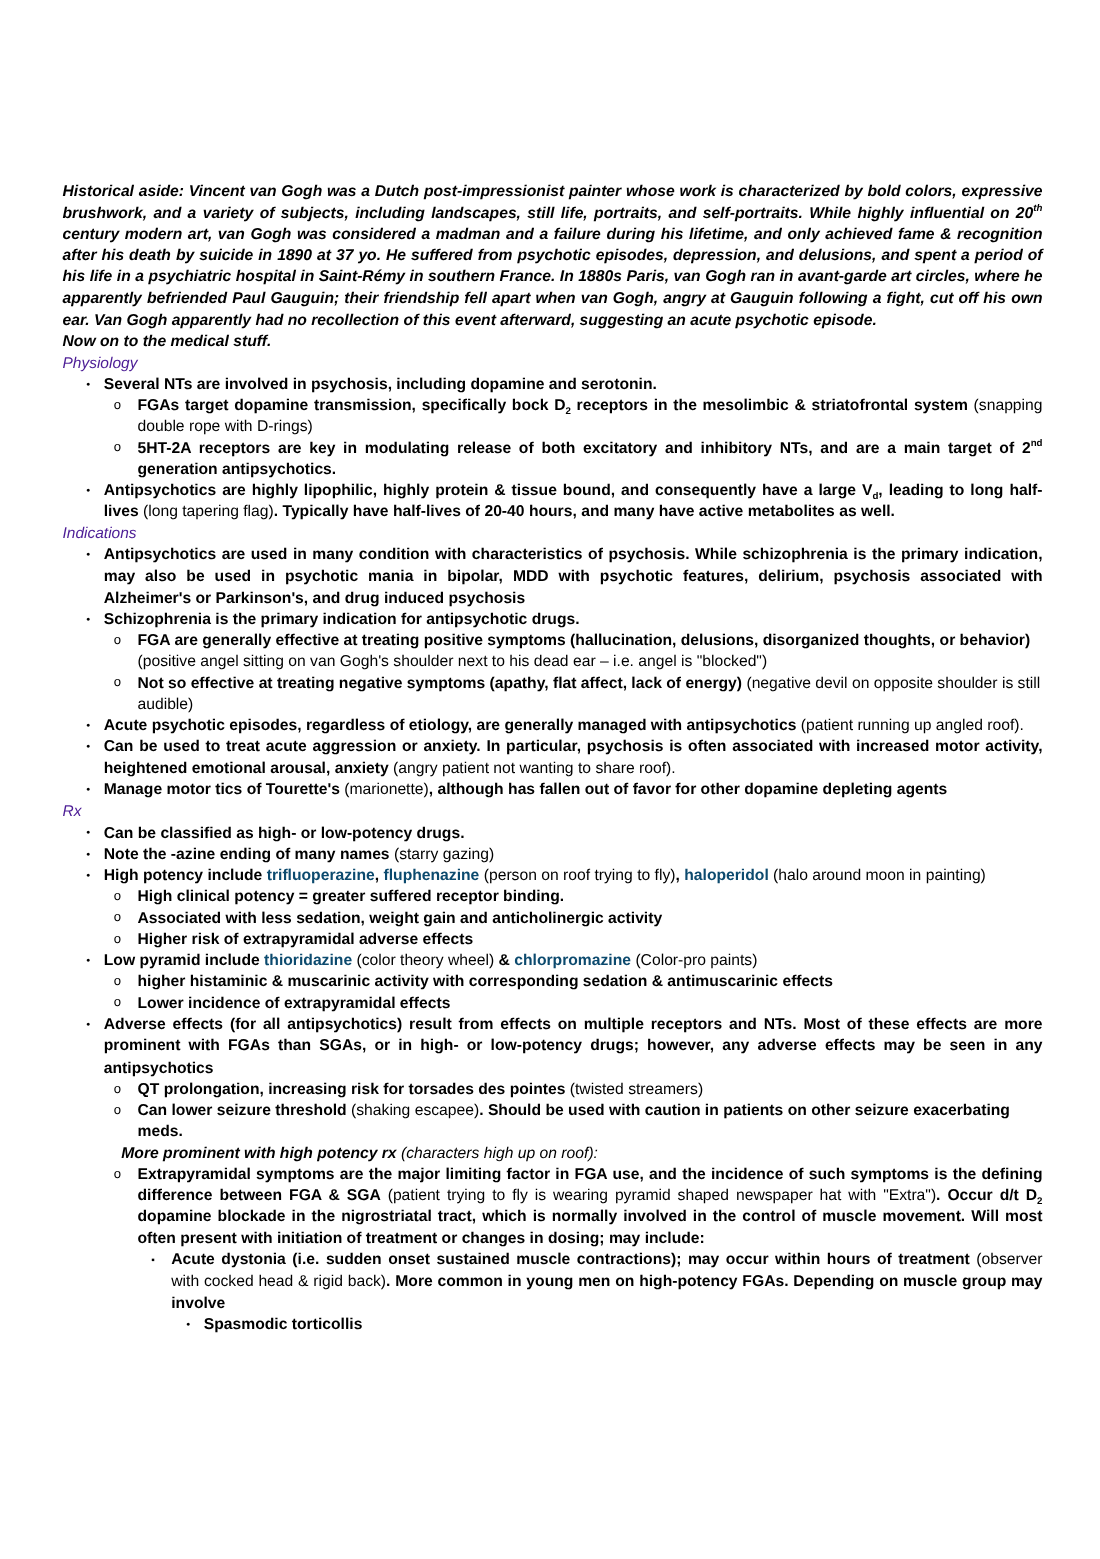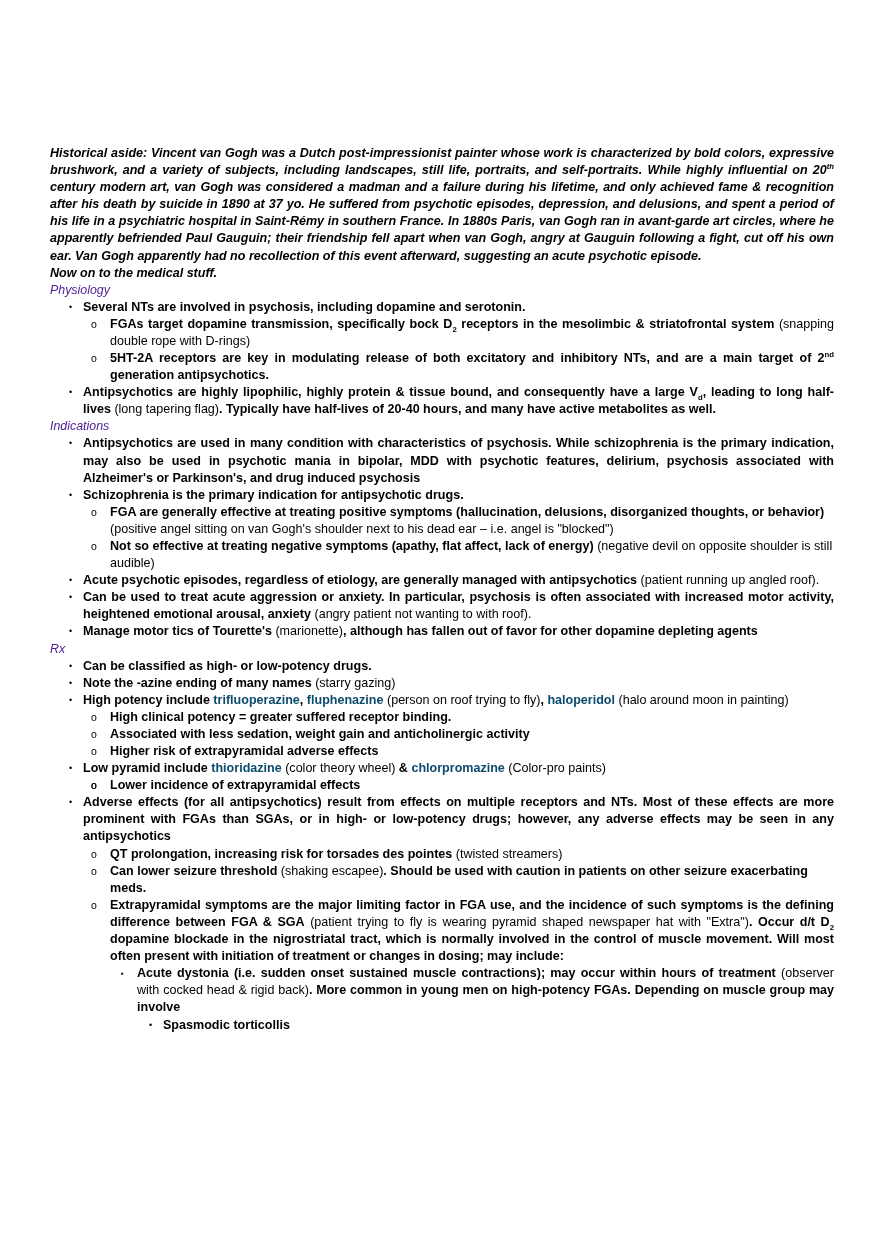--- a/index.html
+++ b/index.html
@@ -121,50 +121,51 @@
     <p class="li lvl1"><span class="bullet">•</span><span class="b">Antipsychotics are used in many condition with characteristics of psychosis. While schizophrenia is the primary indication, may also be used in psychotic mania in bipolar, MDD with psychotic features, delirium, psychosis associated with Alzheimer's or Parkinson's, and drug induced psychosis</span></p>
 
     <p class="li lvl1 nojust"><span class="bullet">•</span><span class="b">Schizophrenia is the primary indication for antipsychotic drugs.</span></p>
 
     <p class="li lvl2 nojust"><span class="bullet">o</span><span class="b">FGA are generally effective at treating positive symptoms (hallucination, delusions, disorganized thoughts, or behavior)</span><span class="p"> (positive angel sitting on van Gogh's shoulder next to his dead ear – i.e. angel is "blocked")</span></p>
 
     <p class="li lvl2 nojust"><span class="bullet">o</span><span class="b">Not so effective at treating negative symptoms (apathy, flat affect, lack of energy)</span><span class="p"> (negative devil on opposite shoulder is still audible)</span></p>
 
     <p class="li lvl1 nojust"><span class="bullet">•</span><span class="b">Acute psychotic episodes, regardless of etiology, are generally managed with antipsychotics</span><span class="p"> (patient running up angled roof).</span></p>
 
-    <p class="li lvl1"><span class="bullet">•</span><span class="b">Can be used to treat acute aggression or anxiety. In particular, psychosis is often associated with increased motor activity, heightened emotional arousal, anxiety</span><span class="p"> (angry patient not wanting to with roof).</span></p>
+    <p class="li lvl1"><span class="bullet">•</span><span class="b">Can be used to treat acute aggression or anxiety. In particular, psychosis is often associated with increased motor activity, heightened emotional arousal, anxiety</span><span class="p"> (angry patient not wanting to share roof).</span></p>
 
     <p class="li lvl1 nojust"><span class="bullet">•</span><span class="b">Manage motor tics of Tourette's</span><span class="p"> (marionette)</span><span class="b">, although has fallen out of favor for other dopamine depleting agents</span></p>
 
     <p class="heading">Rx</p>
 
     <p class="li lvl1 nojust"><span class="bullet">•</span><span class="b">Can be classified as high- or low-potency drugs.</span></p>
 
     <p class="li lvl1 nojust"><span class="bullet">•</span><span class="b">Note the -azine ending of many names</span><span class="p"> (starry gazing)</span></p>
 
     <p class="li lvl1 nojust"><span class="bullet">•</span><span class="b">High potency include </span><span class="green">trifluoperazine</span><span class="b">, </span><span class="green">fluphenazine</span><span class="p"> (person on roof trying to fly)</span><span class="b">, </span><span class="green">haloperidol</span><span class="p"> (halo around moon in painting)</span></p>
 
     <p class="li lvl2 nojust"><span class="bullet">o</span><span class="b">High clinical potency = greater suffered receptor binding.</span></p>
 
     <p class="li lvl2 nojust"><span class="bullet">o</span><span class="b">Associated with less sedation, weight gain and anticholinergic activity</span></p>
 
     <p class="li lvl2 nojust"><span class="bullet">o</span><span class="b">Higher risk of extrapyramidal adverse effects</span></p>
 
     <p class="li lvl1 nojust"><span class="bullet">•</span><span class="b">Low pyramid include </span><span class="green">thioridazine</span><span class="p"> (color theory wheel) </span><span class="b">&amp; </span><span class="green">chlorpromazine</span><span class="p"> (Color-pro paints)</span></p>
 
-    <p class="li lvl2 nojust"><span class="bullet">o</span></p>
+    <p class="li lvl2 nojust"><span class="bullet">o</span><span class="b">higher histaminic &amp; muscarinic activity with corresponding sedation &amp; antimuscarinic effects</span></p>
 
     <p class="li lvl2 nojust"><span class="bullet">o</span><span class="b">Lower incidence of extrapyramidal effects</span></p>
 
     <p class="li lvl1"><span class="bullet">•</span><span class="b">Adverse effects (for all antipsychotics) result from effects on multiple receptors and NTs. Most of these effects are more prominent with FGAs than SGAs, or in high- or low-potency drugs; however, any adverse effects may be seen in any antipsychotics</span></p>
 
     <p class="li lvl2 nojust"><span class="bullet">o</span><span class="b">QT prolongation, increasing risk for torsades des pointes</span><span class="p"> (twisted streamers)</span></p>
 
     <p class="li lvl2 nojust"><span class="bullet">o</span><span class="b">Can lower seizure threshold</span><span class="p"> (shaking escapee)</span><span class="b">. Should be used with caution in patients on other seizure exacerbating meds.</span></p>
 
+    <p class="li lvl2nb nojust"><span class="bi">More prominent with high potency rx</span><span class="p i"> (characters high up on roof):</span></p>
 
     <p class="li lvl2"><span class="bullet">o</span><span class="b">Extrapyramidal symptoms are the major limiting factor in FGA use, and the incidence of such symptoms is the defining difference between FGA &amp; SGA</span><span class="p"> (patient trying to fly is wearing pyramid shaped newspaper hat with "Extra")</span><span class="b">. Occur d/t D</span><sub class="b">2</sub><span class="b"> dopamine blockade in the nigrostriatal tract, which is normally involved in the control of muscle movement. Will most often present with initiation of treatment or changes in dosing; may include:</span></p>
 
     <p class="li lvl3"><span class="bullet">▪</span><span class="b">Acute dystonia (i.e. sudden onset sustained muscle contractions); may occur within hours of treatment</span><span class="p"> (observer with cocked head &amp; rigid back)</span><span class="b">. More common in young men on high-potency FGAs. Depending on muscle group may involve</span></p>
 
     <p class="li lvl4 nojust"><span class="bullet">•</span><span class="b">Spasmodic torticollis</span></p>
 
   </div>
 
   <div id="footer-bar"></div>

